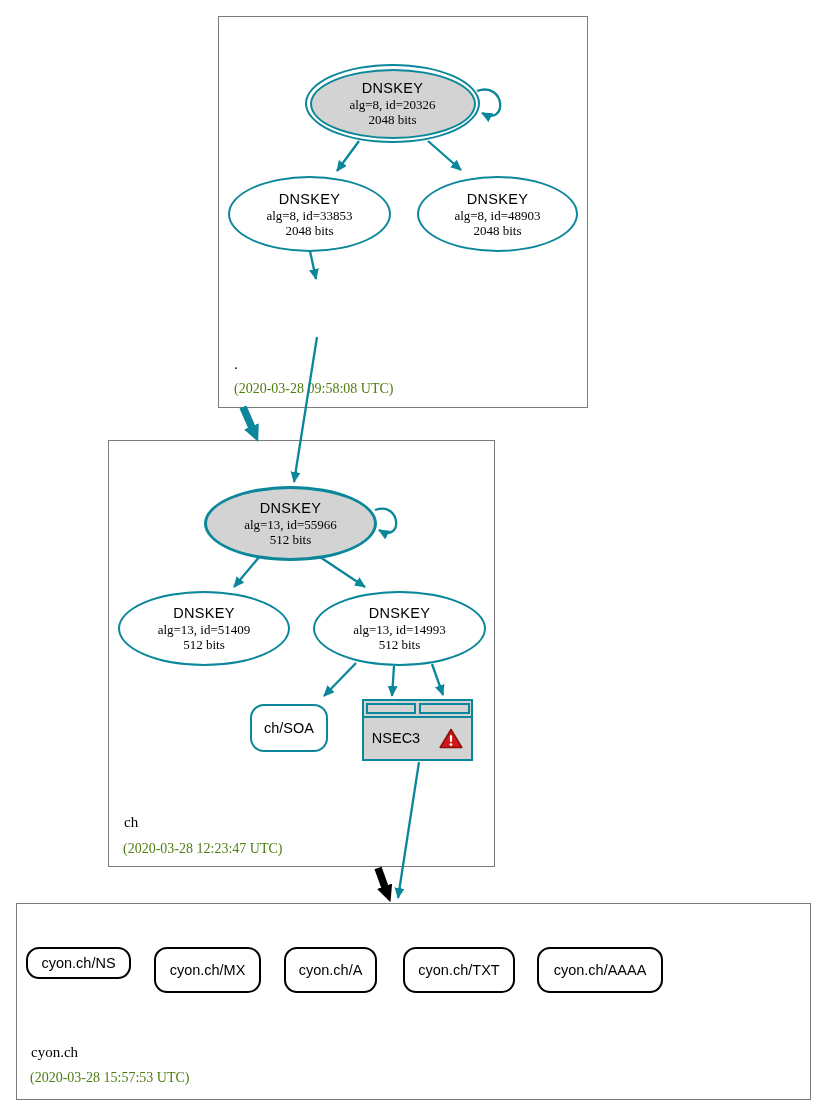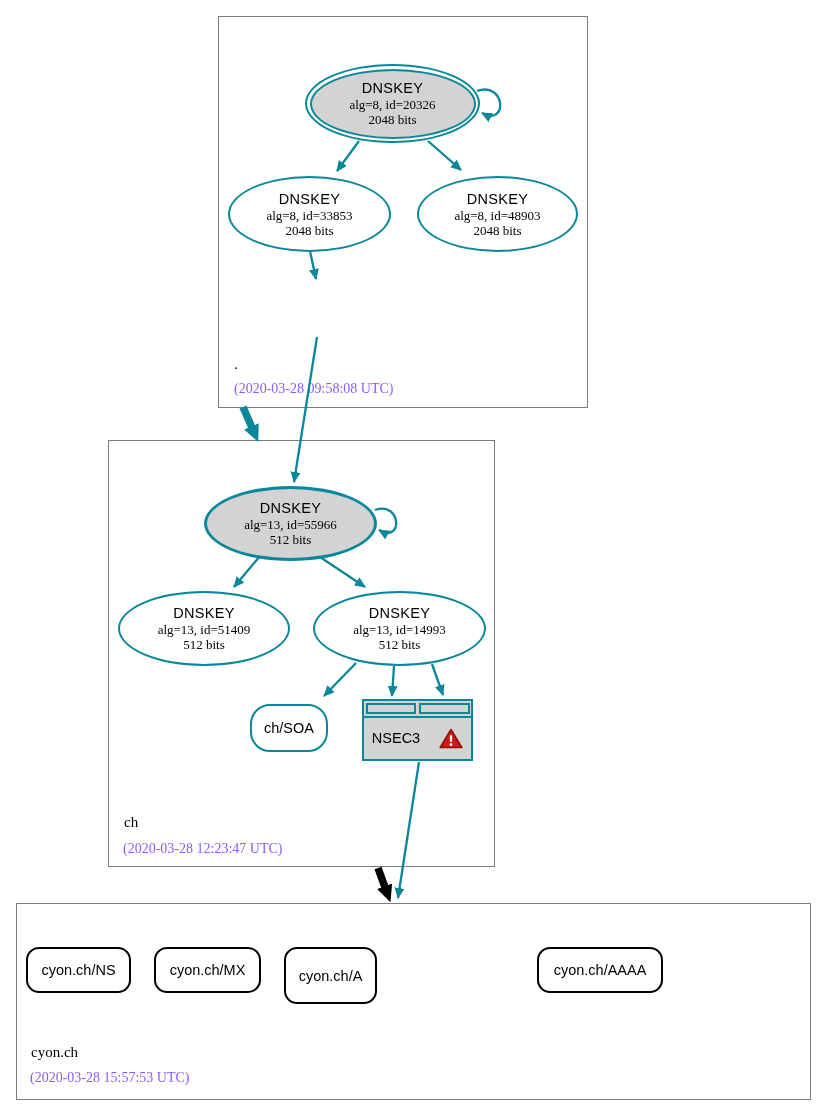--- a/index.html
+++ b/index.html
@@ -10,21 +10,21 @@
   html,body{margin:0;padding:0;background:#fff;}
   .canvas{
     position:relative;width:828px;height:1117px;background:#fff;overflow:hidden;
     font-family:"Liberation Sans",sans-serif;
   }
   .sans{font-family:"Liberation Sans",sans-serif;}
   .serif{font-family:"Liberation Serif",serif;}
 
   .zone-box{position:absolute;border:1px solid var(--boxborder);box-sizing:border-box;background:transparent;}
   .zone-label{position:absolute;font-family:"Liberation Serif",serif;font-size:15px;color:#000;white-space:nowrap;}
-  .zone-ts{position:absolute;font-family:"Liberation Serif",serif;font-size:14px;color:#8b5cf6;white-space:nowrap;}
+  .zone-ts{position:absolute;font-family:"Liberation Serif",serif;font-size:14px;color:#4d7c0f;white-space:nowrap;}
 
   .edges{position:absolute;left:0;top:0;pointer-events:none;}
 
   .node{
     position:absolute;display:flex;flex-direction:column;align-items:center;justify-content:center;
     box-sizing:border-box;text-align:center;color:#000;
   }
   .ellipse{border:2.4px solid var(--teal);border-radius:50%;background:#fff;}
   .ellipse.gray{background:var(--keyfill);border-width:3px;}
   .double-outer{position:absolute;border:2.2px solid var(--teal);border-radius:50%;box-sizing:border-box;background:transparent;}
@@ -33,21 +33,21 @@
     display:flex;flex-direction:column;align-items:center;justify-content:center;text-align:center;
   }
   .node-title{font-size:14.5px;line-height:17px;letter-spacing:.3px;}
   .node-detail{font-family:"Liberation Serif",serif;font-size:13px;line-height:15px;}
 
   .rrset{
     position:absolute;border:2px solid #000;border-radius:13px;background:#fff;
     display:flex;align-items:center;justify-content:center;
     font-size:14.5px;color:#000;box-sizing:border-box;white-space:nowrap;
   }
-  .rrset.teal{border:2.4px solid var(--teal);border-radius:20px;}
+  .rrset.teal{border:2.4px solid var(--teal);border-radius:14px;}
 
   .nsec3{
     position:absolute;left:362px;top:699px;width:111px;height:62px;
     background:var(--keyfill);border:2.6px solid var(--teal);box-sizing:border-box;
     display:flex;flex-direction:column;
   }
   .nsec3-cells{display:flex;gap:3px;margin:1.5px 1.5px 0;height:11px;}
   .nsec3-cell{flex:1;border:2px solid var(--teal);background:var(--keyfill);box-sizing:border-box;}
   .nsec3-body{
     flex:1;margin-top:2px;border-top:2.5px solid var(--teal);
@@ -152,26 +152,29 @@
     <div class="nsec3-body">
       <span class="sans">NSEC3</span>
       <svg width="24" height="21" viewBox="0 0 24 21">
         <path d="M12 1.5 L22.8 19.5 L1.2 19.5 Z" fill="#d11717" stroke="#8f1209" stroke-width="1.6" stroke-linejoin="round"></path>
         <rect x="10.9" y="7" width="2.2" height="7" rx="1.1" fill="#ffffff"></rect>
         <circle cx="12" cy="16.6" r="1.4" fill="#ffffff"></circle>
       </svg>
     </div>
   </div>
 
-  <div class="rrset" style="left:26px;top:947px;width:105px;height:46px;">
+  <div class="rrset" style="left:26px;top:947px;width:105px;height:32px;">
     <span>cyon.ch/NS</span>
   </div>
   <div class="rrset" style="left:154px;top:947px;width:107px;height:46px;justify-content:center;">
     <span>cyon.ch/MX</span>
   </div>
-  <div class="rrset" style="left:284px;top:947px;width:93px;height:57px;">
+  <div class="rrset" style="left:284px;top:947px;width:93px;height:46px;">
     <span>cyon.ch/A</span>
+  </div>
+  <div class="rrset" style="left:403px;top:947px;width:112px;height:46px;">
+    <span>cyon.ch/TXT</span>
   </div>
   <div class="rrset" style="left:537px;top:947px;width:126px;height:46px;">
     <span>cyon.ch/AAAA</span>
   </div>
 
 </div>
 
 </body></html>

